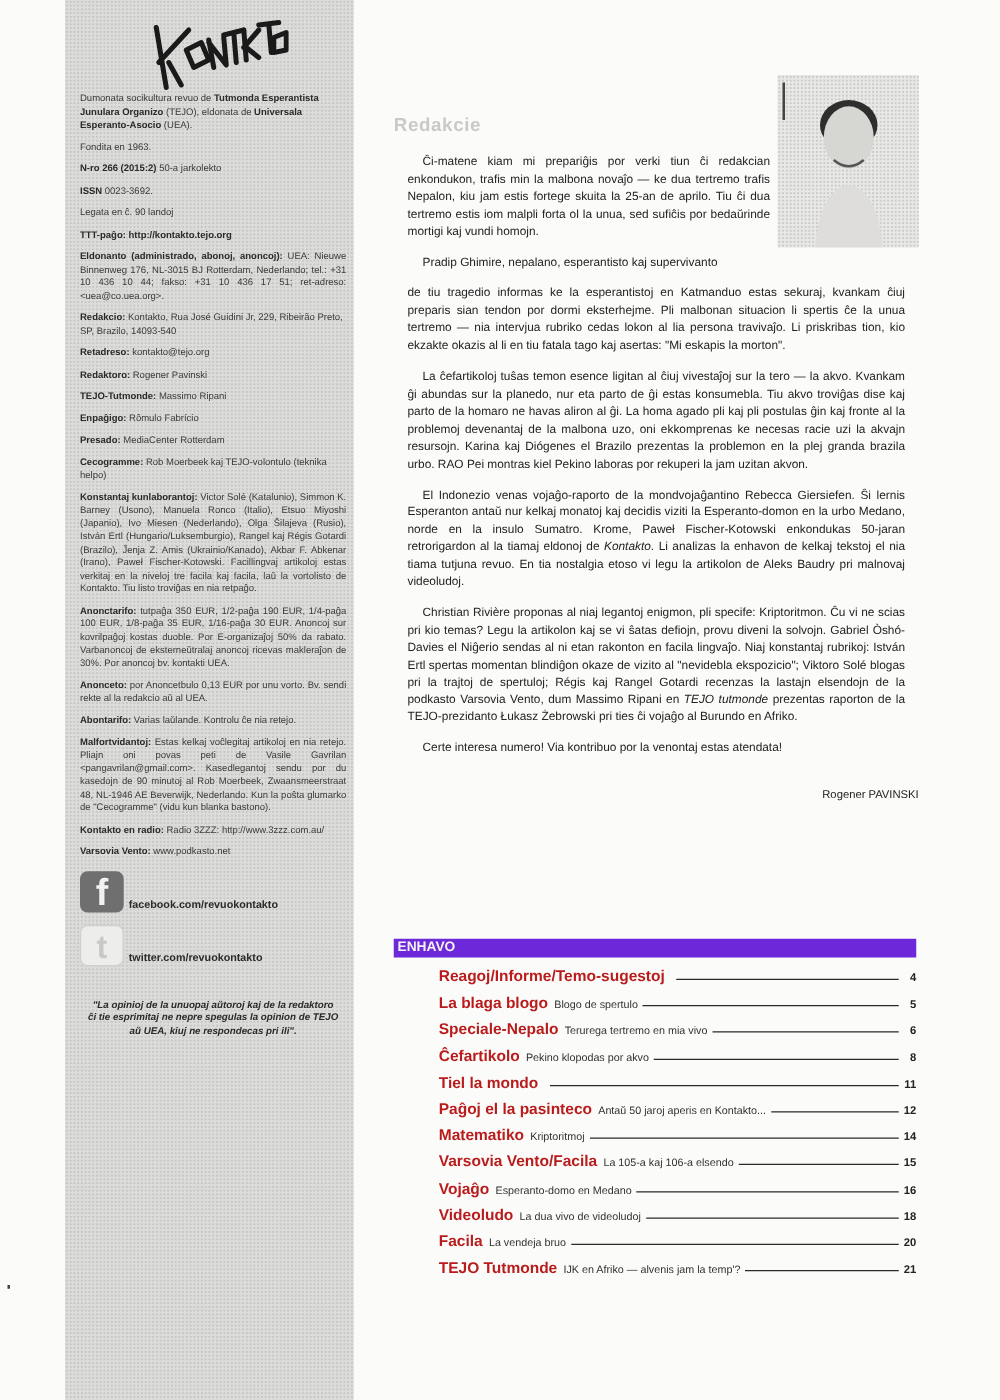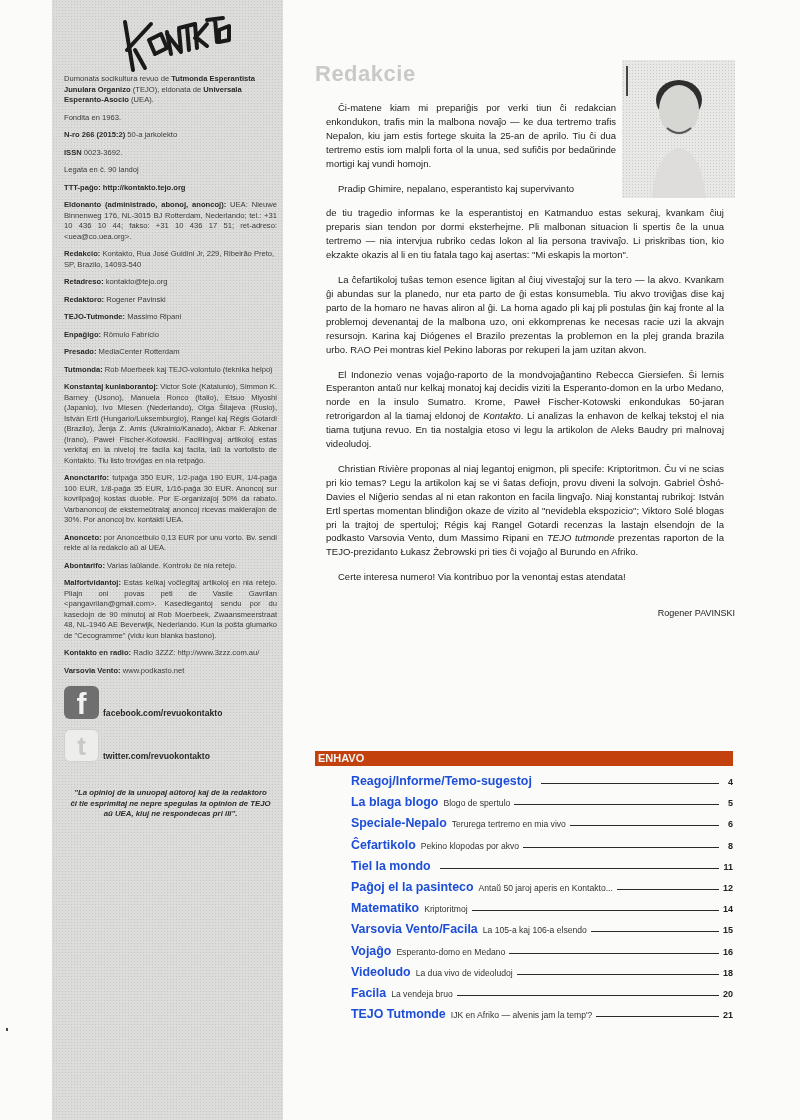--- a/index.html
+++ b/index.html
@@ -34,45 +34,45 @@
   .ico.fb span { color: #f2f2f2; font-weight: bold; font-size: 30px; line-height: 30px; font-family: "Liberation Sans", sans-serif; }
   .ico.tw span { color: #c8c8c6; font-weight: bold; font-size: 26px; line-height: 30px; font-family: "Liberation Sans", sans-serif; }
   .social .lbl { font-size: 8.6px; font-weight: bold; color: #2a2a2a; margin-top: 21px; }
   .disclaimer {
     margin-top: 26px; text-align: center; font-style: italic; font-weight: bold;
     font-size: 7.8px; line-height: 10.5px; color: #2a2a2a; padding: 0 6px;
   }
   
   .main { position: absolute; left: 315px; top: 60px; width: 420px; }
   .title {
-    font-size: 22px; font-weight: bold; color: #c9c9c6; letter-spacing: 0.5px;
-    margin: 1px 0 14px 0;
+    font-size: 15px; font-weight: bold; color: #c9c9c6; letter-spacing: 0.5px;
+    margin: 32px 0 14px 0;
   }
   .photo {
     position: absolute; left: 307px; top: 0; width: 113px; height: 138px;
     background-color: #e8e8e6;
     background-image: radial-gradient(#c9c9c6 0.6px, transparent 0.9px);
     background-size: 3px 3px;
   }
   .article {
     font-size: 9.5px; line-height: 13.9px; color: #222; text-align: justify;
   }
   .article p { margin: 11px; text-indent: 12px; }
   .article p.narrow { width: 290px; }
   .signature { text-align: right; font-size: 9px; margin-top: 24px; color: #222; }
   
   .toc { position: absolute; left: 315px; top: 751px; width: 418px; }
   .toc-head {
-    background: #c2410c; color: #f3f3f3; font-weight: bold; font-size: 11px;
+    background: #6d28d9; color: #f3f3f3; font-weight: bold; font-size: 11px;
     line-height: 15px; height: 15px; padding-left: 3px; margin-bottom: 8px;
   }
   .toc-row {
     display: flex; align-items: baseline; height: 21.2px;
   }
-  .toc-row .sec { font-weight: bold; font-size: 12.4px; color: #1d4ed8; white-space: nowrap; padding-left: 36px; }
+  .toc-row .sec { font-weight: bold; font-size: 12.4px; color: #b91c1c; white-space: nowrap; padding-left: 36px; }
   .toc-row .sub { font-size: 8.6px; color: #333; margin-left: 5px; white-space: nowrap; }
   .toc-row .lead { flex: 1; border-bottom: 1px solid #2a2a2a; margin: 0 2px 0 4px; transform: translateY(-1px); }
   .toc-row .pg { font-size: 9px; font-weight: bold; color: #222; min-width: 12px; text-align: right; }
   .toc-row.indent .sub { margin-left: 96px; font-size: 9px; }
   .mark { position: absolute; left: 6px; top: 1028px; width: 2px; height: 3px; background: #444; }
 </style>
 </head>
 <body>
 
 <aside class="sidebar">
@@ -98,21 +98,21 @@
   <div class="sb-block"><b>ISSN</b><span> 0023-3692.</span></div>
   <div class="sb-block">Legata en ĉ. 90 landoj</div>
   <div class="sb-block"><b>TTT-paĝo:</b><b> http://kontakto.tejo.org</b></div>
   <div class="sb-block justify"><b>Eldonanto (administrado, abonoj, anoncoj):</b><span> UEA: Nieuwe Binnenweg 176, NL-3015 BJ Rotterdam, Nederlando; tel.: +31 10 436 10 44; fakso: +31 10 436 17 51; ret-adreso: &lt;uea@co.uea.org&gt;.</span></div>
   <div class="sb-block"><b>Redakcio:</b><span> Kontakto, Rua José Guidini Jr, 229, Ribeirão Preto, SP, Brazilo, 14093-540</span></div>
   <div class="sb-block"><b>Retadreso:</b><span> kontakto@tejo.org</span></div>
   <div class="sb-block"><b>Redaktoro:</b><span> Rogener Pavinski</span></div>
   <div class="sb-block"><b>TEJO-Tutmonde:</b><span> Massimo Ripani</span></div>
   <div class="sb-block"><b>Enpaĝigo:</b><span> Rômulo Fabrício</span></div>
   <div class="sb-block"><b>Presado:</b><span> MediaCenter Rotterdam</span></div>
-  <div class="sb-block"><b>Tutmonda:</b><span> Rob Moerbeek kaj TEJO-volontulo (teknika helpo)</span></div>
+  <div class="sb-block"><b>Cecogramme:</b><span> Rob Moerbeek kaj TEJO-volontulo (teknika helpo)</span></div>
   <div class="sb-block justify"><b>Konstantaj kunlaborantoj:</b><span> Victor Solé (Katalunio), Simmon K. Barney (Usono), Manuela Ronco (Italio), Etsuo Miyoshi (Japanio), Ivo Miesen (Nederlando), Olga Ŝilajeva (Rusio), István Ertl (Hungario/Luksemburgio), Rangel kaj Régis Gotardi (Brazilo), Ĵenja Z. Amis (Ukrainio/Kanado), Akbar F. Abkenar (Irano), Paweł Fischer-Kotowski. Facillingvaj artikoloj estas verkitaj en la niveloj tre facila kaj facila, laŭ la vortolisto de Kontakto. Tiu listo troviĝas en nia retpaĝo.</span></div>
   <div class="sb-block justify"><b>Anonctarifo:</b><span> tutpaĝa 350 EUR, 1/2-paĝa 190 EUR, 1/4-paĝa 100 EUR, 1/8-paĝa 35 EUR, 1/16-paĝa 30 EUR. Anoncoj sur kovrilpaĝoj kostas duoble. Por E-organizaĵoj 50% da rabato. Varbanoncoj de eksterneŭtralaj anoncoj ricevas makleraĵon de 30%. Por anoncoj bv. kontakti UEA.</span></div>
   <div class="sb-block justify"><b>Anonceto:</b><span> por Anoncetbulo 0,13 EUR por unu vorto. Bv. sendi rekte al la redakcio aŭ al UEA.</span></div>
   <div class="sb-block"><b>Abontarifo:</b><span> Varias laŭlande. Kontrolu ĉe nia retejo.</span></div>
   <div class="sb-block justify"><b>Malfortvidantoj:</b><span> Estas kelkaj voĉlegitaj artikoloj en nia retejo. Pliajn oni povas peti de Vasile Gavrilan &lt;pangavrilan@gmail.com&gt;. Kasedlegantoj sendu por du kasedojn de 90 minutoj al Rob Moerbeek, Zwaansmeerstraat 48, NL-1946 AE Beverwijk, Nederlando. Kun la poŝta glumarko de "Cecogramme" (vidu kun blanka bastono).</span></div>
   <div class="sb-block"><b>Kontakto en radio:</b><span> Radio 3ZZZ: http://www.3zzz.com.au/</span></div>
   <div class="sb-block"><b>Varsovia Vento:</b><span> www.podkasto.net</span></div>
 
   <div class="social">
     <div class="ico fb">

